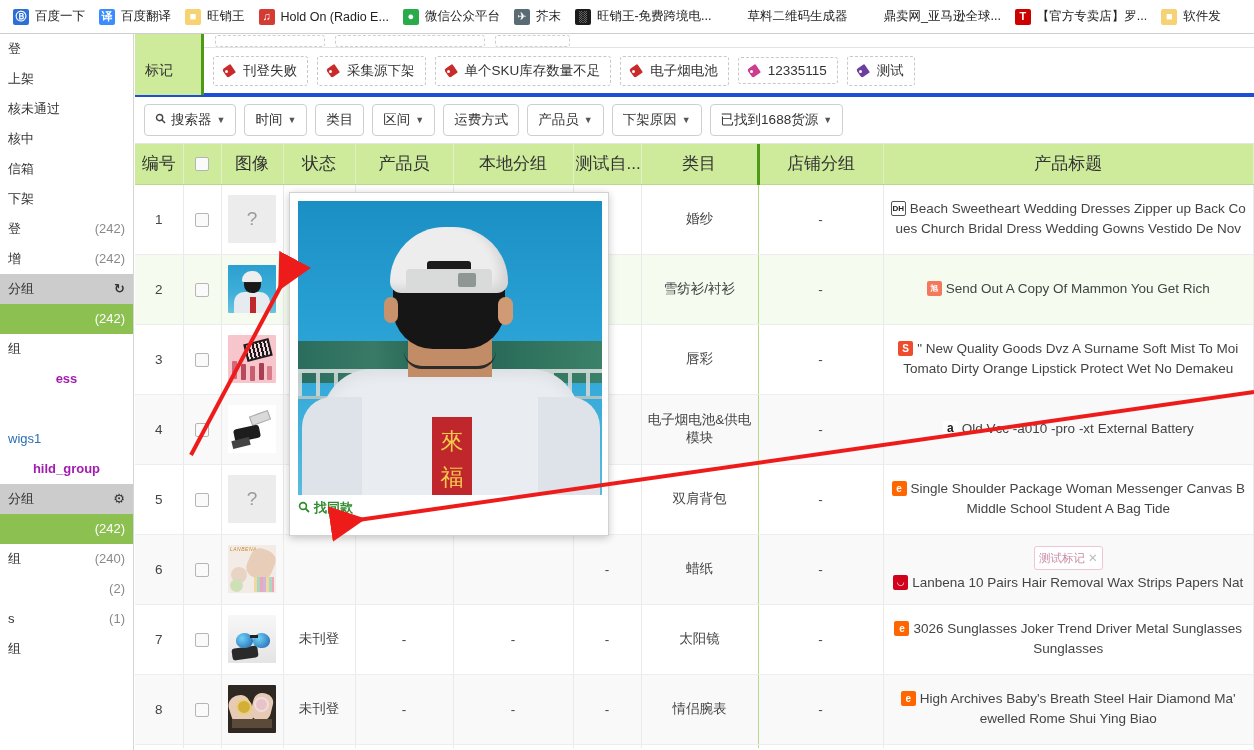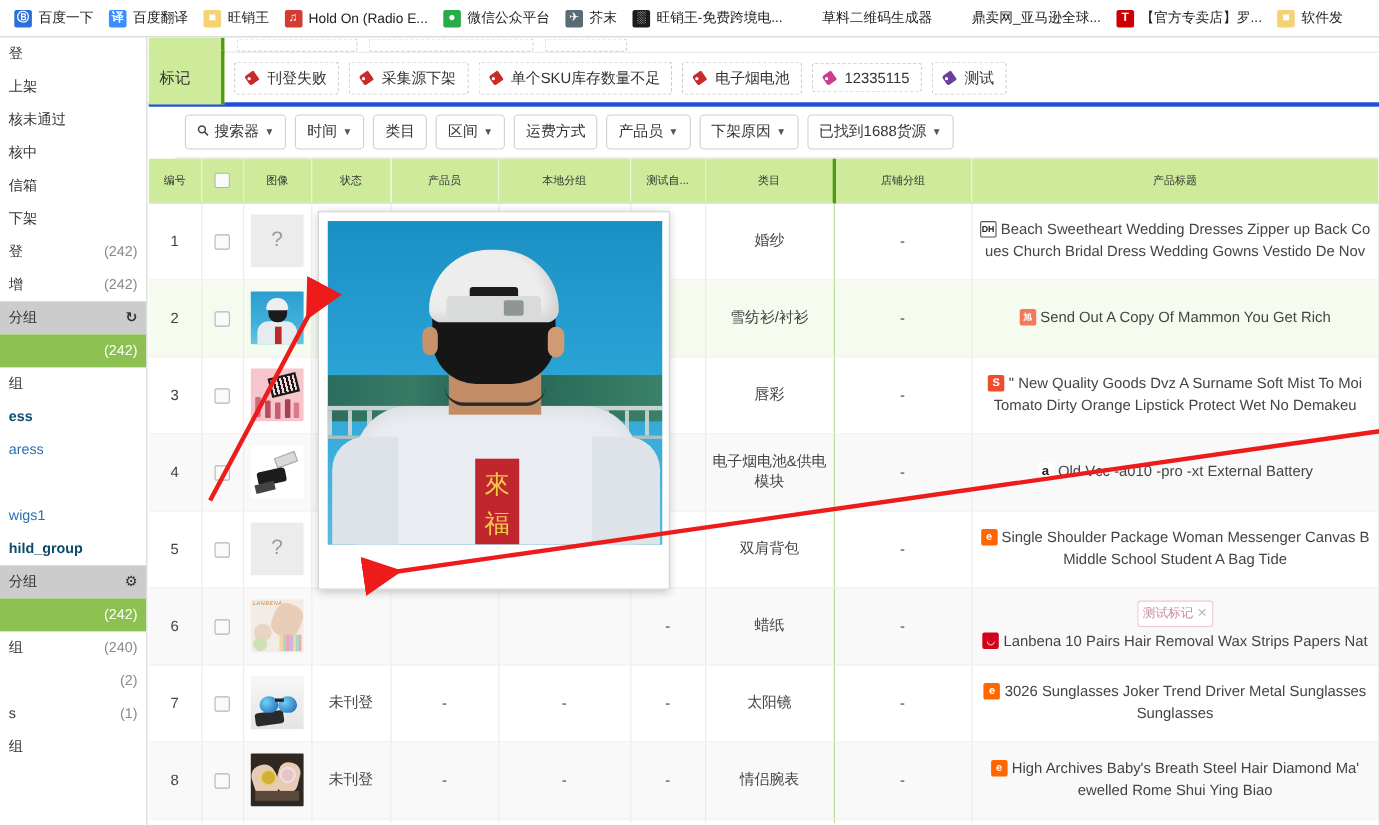--- a/index.html
+++ b/index.html
@@ -66,21 +66,21 @@
     height:30px; line-height:30px;
     padding-left:8px; padding-right:8px;
     white-space:nowrap;
     color:#333;
     overflow:hidden;
   }
   .sb-row .cnt { float:right; color:#8a8a8a; }
   .sb-row.green { background:#8cc152; color:#fff; }
   .sb-row.green .cnt { color:#fff; }
   .sb-row.grey { background:#ccc; font-weight:normal; }
-  .sb-row.bold { font-weight:bold; color:#0c4a6e; }
+  .sb-row.bold { font-weight:bold; color:#a21caf;text-align:center; }
   .sb-row.link { color:#2a6fb5; }
   .sb-gear { float:right; font-size:13px; color:#333; }
   .sb-refresh { float:right; font-size:13px; color:#333; font-weight:bold; }
 
   
   #main {
     position:absolute; left:135px; top:34px; width:1119px; height:716px;
     background:#fff;
     overflow:hidden;
   }
@@ -139,42 +139,41 @@
   .tc-red { color:#c92a2a; }
   .tc-pink { color:#cc3d8e; }
   .tc-purple { color:#6b3fa0; }
 
   
   #filterbar {
     height:47px; display:flex; align-items:center;
     padding-left:9px; gap:8px;
     background:#fff;
     border-bottom:1px solid #e5e5e5;
-    margin-left:24px;
   }
   .fbtn {
     display:inline-flex; align-items:center; gap:5px;
     border:1px solid #cfcfcf; border-radius:4px;
     background:#fff;
     padding:6px 10px;
     font-size:13.5px; color:#333;
     cursor:pointer;
     flex:0 0 auto;
   }
   .fbtn .caret { font-size:9px; color:#555; }
   .fbtn .mag { font-size:12px; }
 
   
   #tablewrap { position:relative; width:1119px; height:604px; overflow:hidden; }
   table.grid { border-collapse:collapse; width:1119px; table-layout:fixed; }
   table.grid th {
     background:#cdeb9b;
     color:#333;
     font-weight:normal;
-    font-size:10px;
+    font-size:17px;
     height:40px;
     border-right:1px solid #e1f0c7;
     border-bottom:1px solid #b8d98c;
     text-align:center;
     padding:0 2px;
     white-space:nowrap;
     overflow:hidden;
   }
   table.grid th.sep { border-right:3px solid #4e9a16; }
   table.grid td {
@@ -370,21 +369,20 @@
     <div class="sb-row"><span>核未通过</span></div>
     <div class="sb-row"><span>核中</span></div>
     <div class="sb-row"><span>信箱</span></div>
     <div class="sb-row"><span>下架</span></div>
     <div class="sb-row"><span class="cnt">(242)</span><span>登</span></div>
     <div class="sb-row"><span class="cnt">(242)</span><span>增</span></div>
     <div class="sb-row grey"><span class="sb-refresh">↻</span><span>分组</span></div>
     <div class="sb-row green"><span class="cnt">(242)</span><span></span></div>
     <div class="sb-row"><span>组</span></div>
     <div class="sb-row bold"><span>ess</span></div>
-    <div class="sb-row link"><span>aress</span></div>
     <div class="sb-row"><span></span></div>
     <div class="sb-row link"><span>wigs1</span></div>
     <div class="sb-row bold"><span>hild_group</span></div>
     <div class="sb-row grey"><span class="sb-gear">⚙</span><span>分组</span></div>
     <div class="sb-row green"><span class="cnt">(242)</span><span></span></div>
     <div class="sb-row"><span class="cnt">(240)</span><span>组</span></div>
     <div class="sb-row"><span class="cnt">(2)</span><span></span></div>
     <div class="sb-row"><span class="cnt">(1)</span><span>s</span></div>
     <div class="sb-row"><span>组</span></div>
   </div>
@@ -628,20 +626,29 @@
     <div class="earL"></div>
     <div class="earR"></div>
     <div class="cap"></div>
     <div class="capgap"></div>
     <div class="capband"></div>
     <div class="capclip"></div>
     <div class="banner"></div>
     <div class="bchar1">來</div>
     <div class="bchar2">福</div>
   </div>
+  <div class="plink">
+    <span>
+      <svg width="12" height="12" viewBox="0 0 12 12">
+          <circle cx="5" cy="5" r="3.4" fill="none" stroke="#2e8b2e" stroke-width="1.6"></circle>
+          <line x1="7.6" y1="7.6" x2="11" y2="11" stroke="#2e8b2e" stroke-width="1.8"></line>
+        </svg>
+    </span>
+    <span>找同款</span>
+  </div>
 </div>
 
 <svg id="arrows">
   <defs>
     <marker id="ah" markerWidth="9" markerHeight="9" refX="2" refY="4.5" orient="auto">
       <path d="M9,0 L0,4.5 L9,9 Z" fill="#ee1b1b"></path>
     </marker>
   </defs>
   <line x1="191" y1="455" x2="282" y2="284" stroke="#ee1b1b" stroke-width="4" marker-end="url(#ah)"></line>
   <line x1="1254" y1="392" x2="358" y2="520" stroke="#ee1b1b" stroke-width="4" marker-end="url(#ah)"></line>

